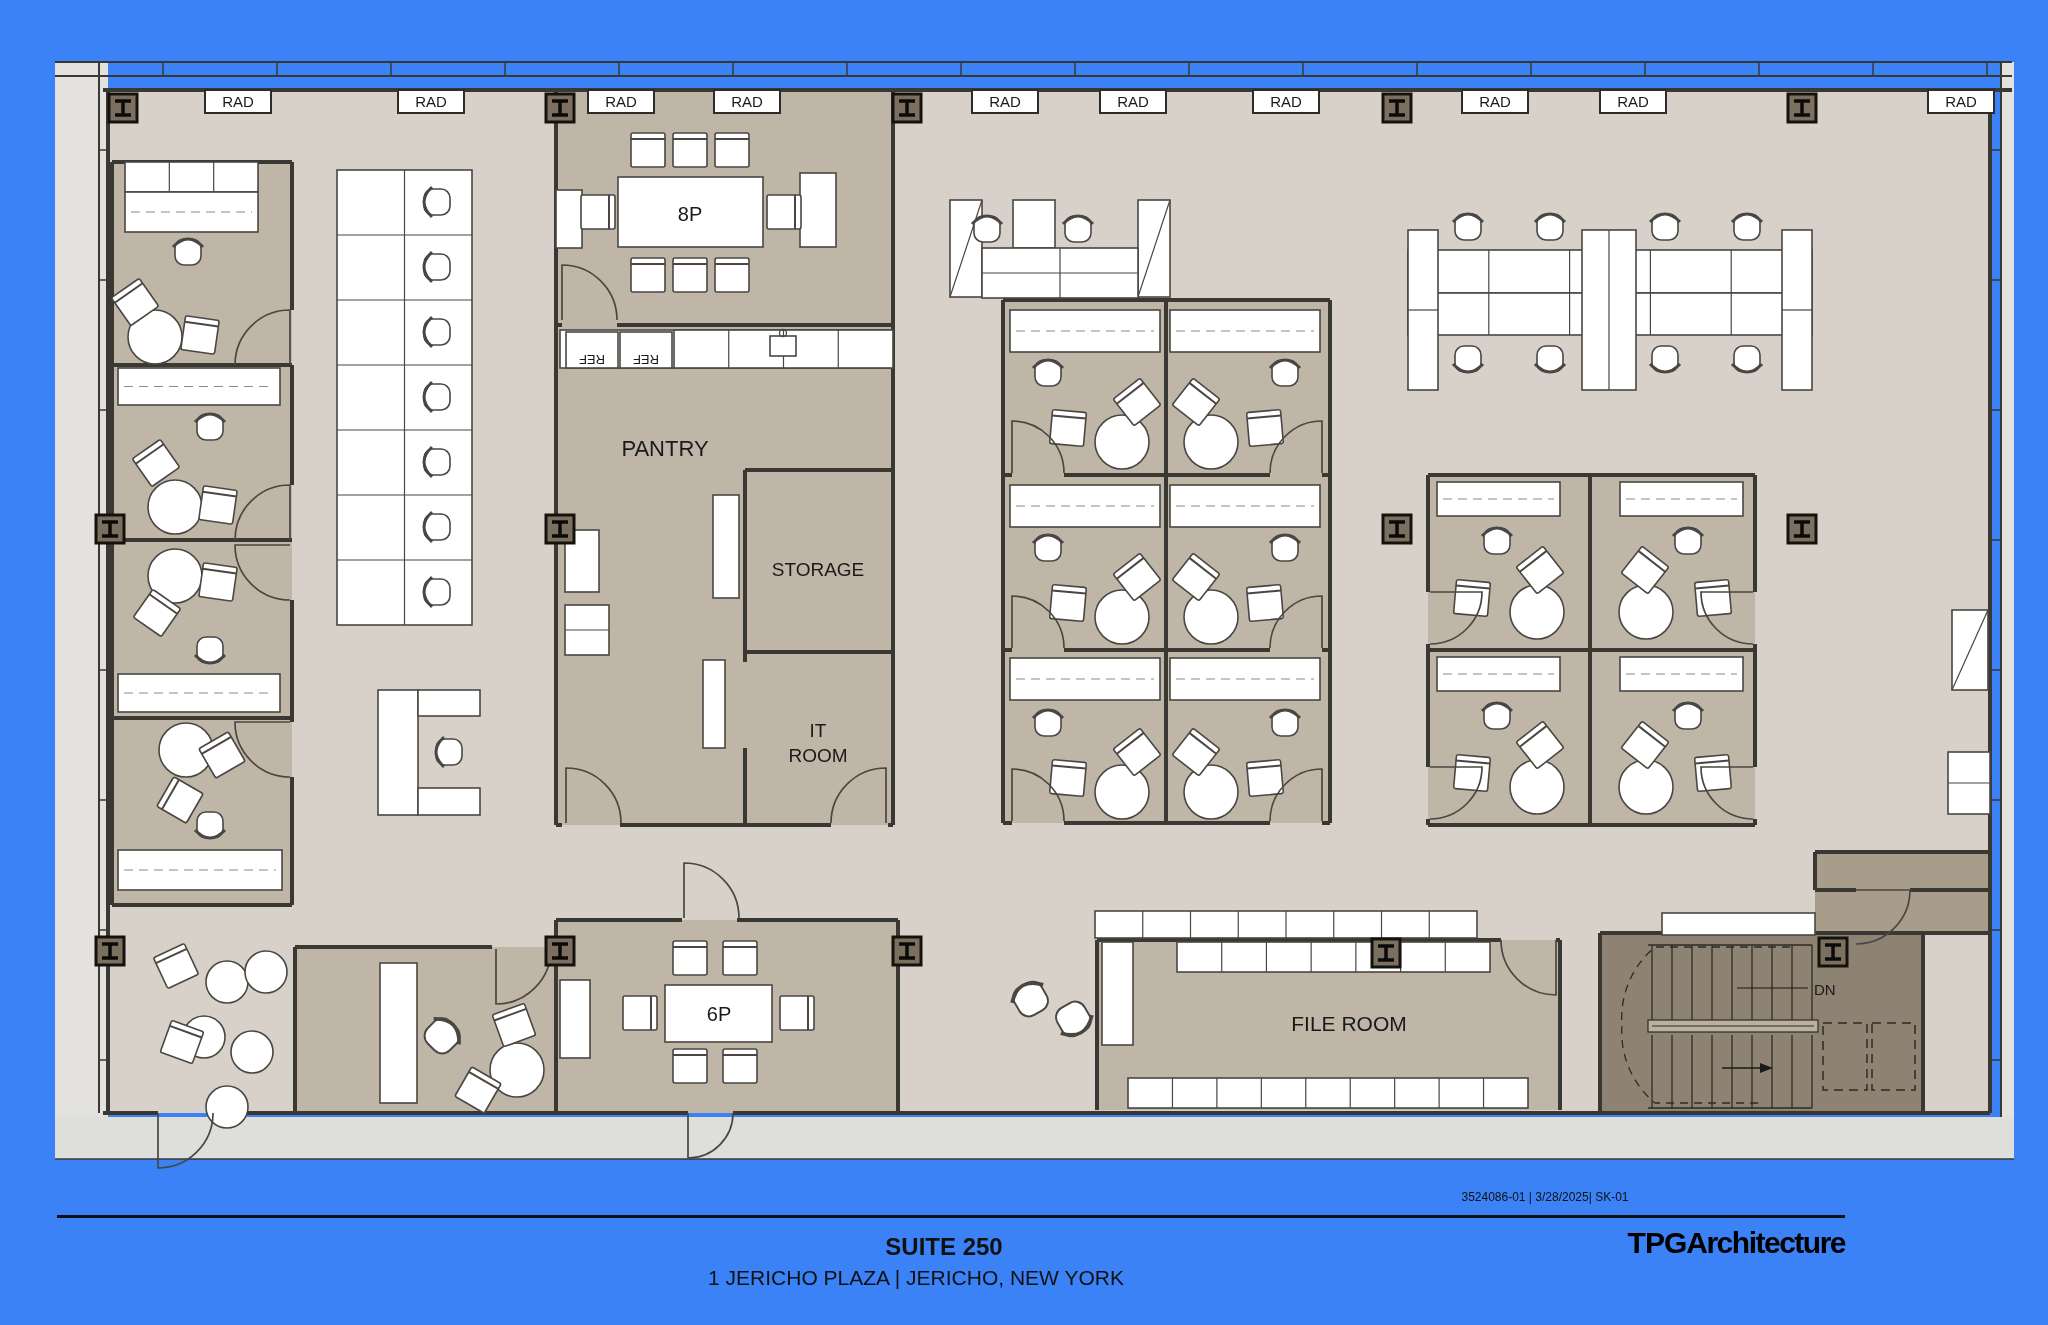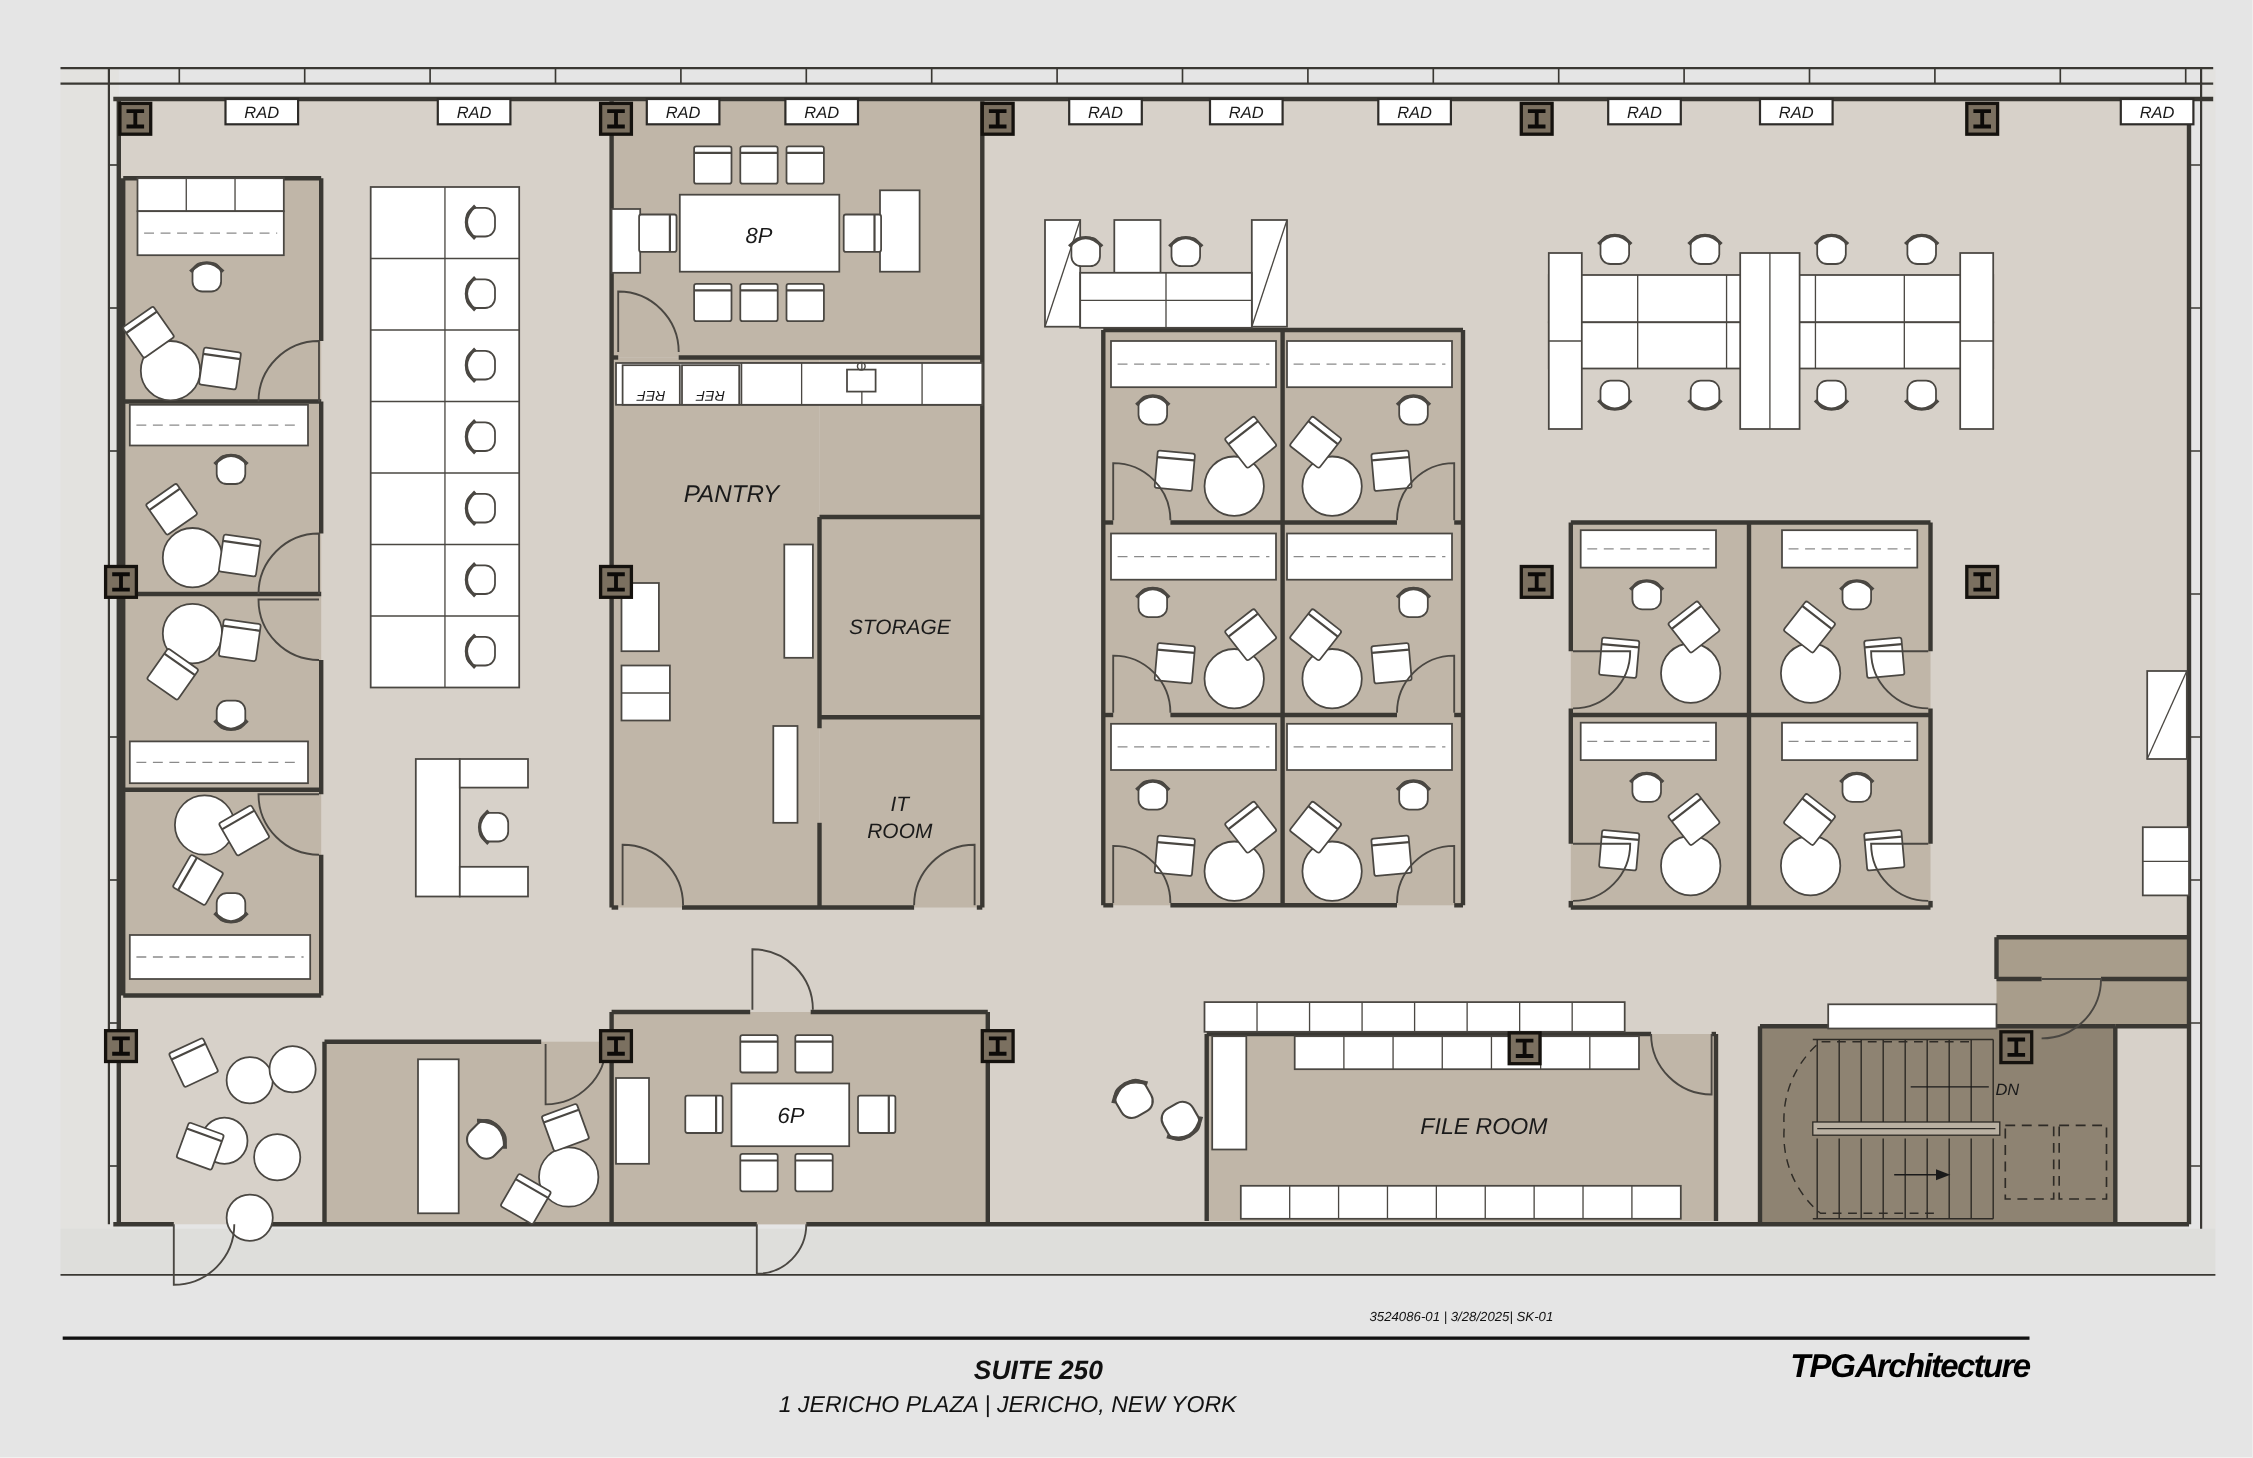--- a/index.html
+++ b/index.html
@@ -1,21 +1,21 @@
 <!DOCTYPE html>
 <html><head>
 <meta charset="utf-8">
 <style>
   html,body{margin:0;padding:0;background:#ffffff;}
-  .sheet{position:relative;width:2048px;height:1325px;background:#e5e5e5;overflow:hidden;
-         font-family:"Liberation Sans",sans-serif;font-style:italic;}
+  .sheet{position:relative;width:2048px;height:1325px;background:#3b82f6;overflow:hidden;
+         font-family:"Liberation Sans",sans-serif;}
   #plan-svg{position:absolute;left:0;top:0;}
   #plan-svg text{font-family:"Liberation Sans",sans-serif;fill:#1a1a1a;}
   .tb-line{position:absolute;left:57px;top:1215px;width:1788px;height:3px;background:#111;}
-  .tb-sheetinfo{position:absolute;top:1190px;left:1245px;width:600px;text-align:left;
+  .tb-sheetinfo{position:absolute;top:1190px;left:1245px;width:600px;text-align:center;
                 font-size:12px;color:#111;}
   .tb-suite{position:absolute;top:1233px;left:0;width:1832px;text-align:center;
             font-size:24px;font-weight:bold;color:#111;padding-left:28px;}
   .tb-address{position:absolute;top:1266px;left:0;width:1832px;text-align:center;
               font-size:21px;color:#111;}
   .tb-logo{position:absolute;top:1226px;left:1245px;width:600px;text-align:right;
            font-size:30px;color:#000;white-space:nowrap;}
   .tb-logo .tpg{font-weight:900;letter-spacing:-1px;}
   .tb-logo .arch{font-weight:700;letter-spacing:-1.5px;}
 </style>

